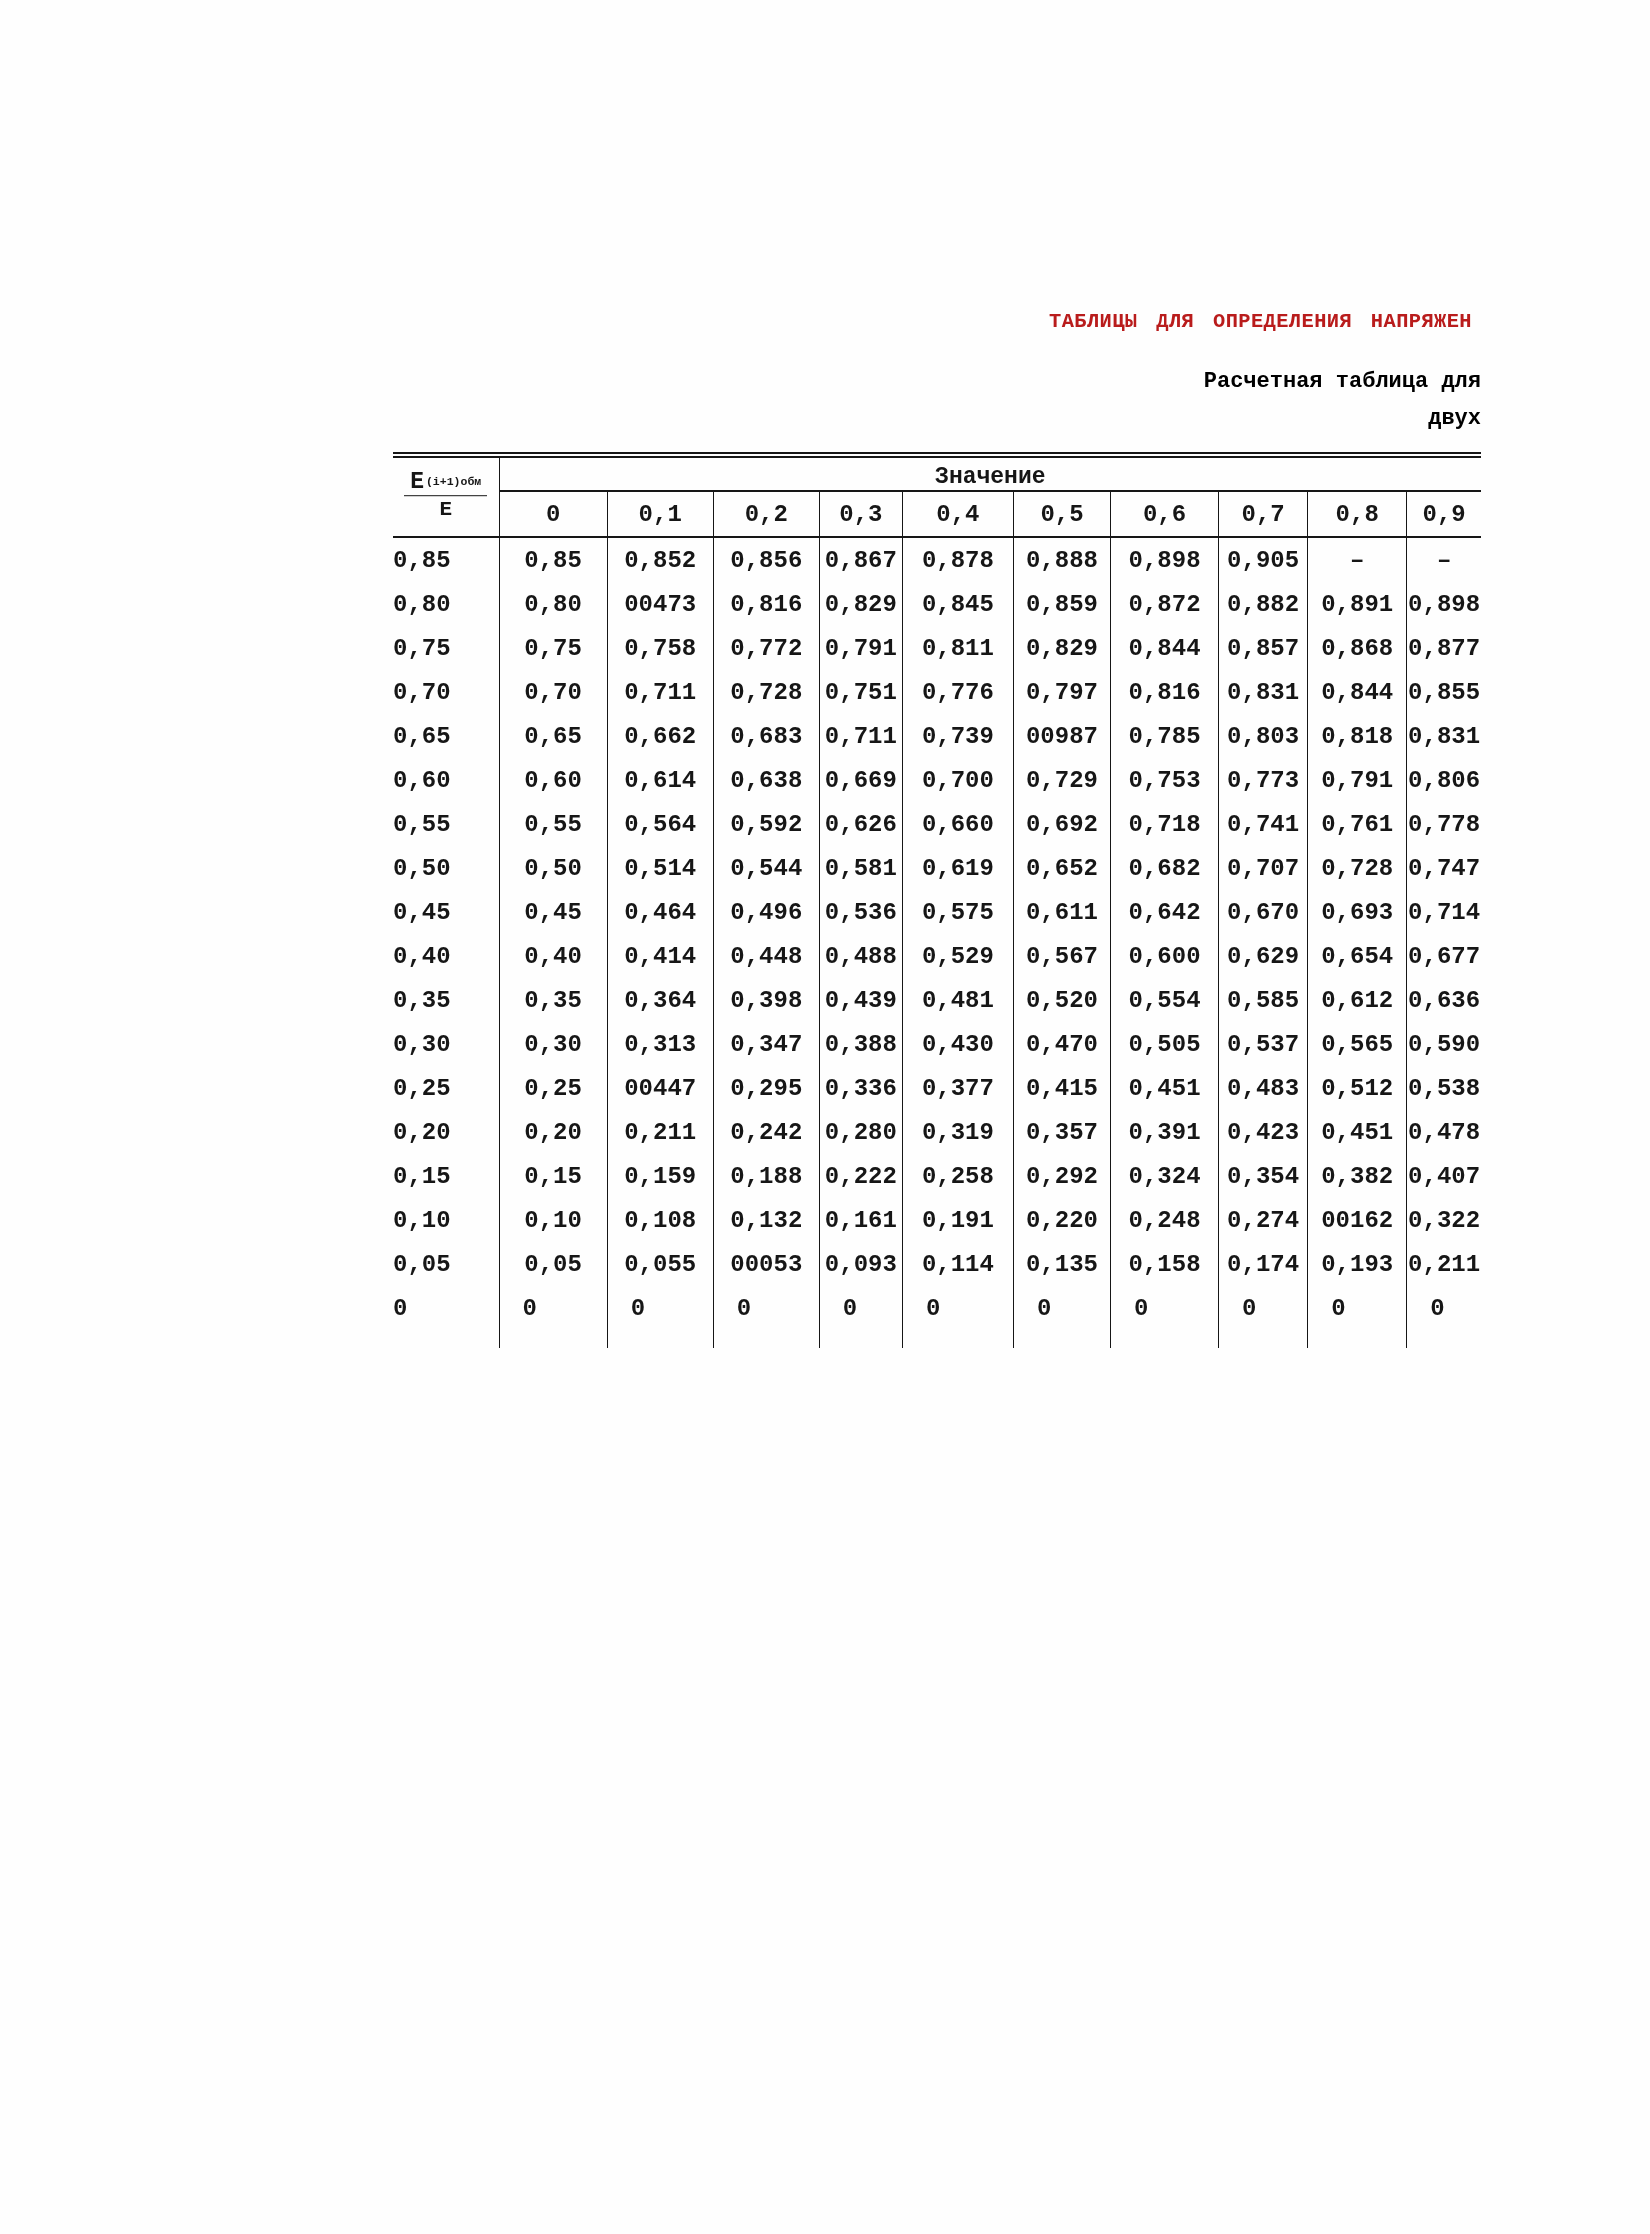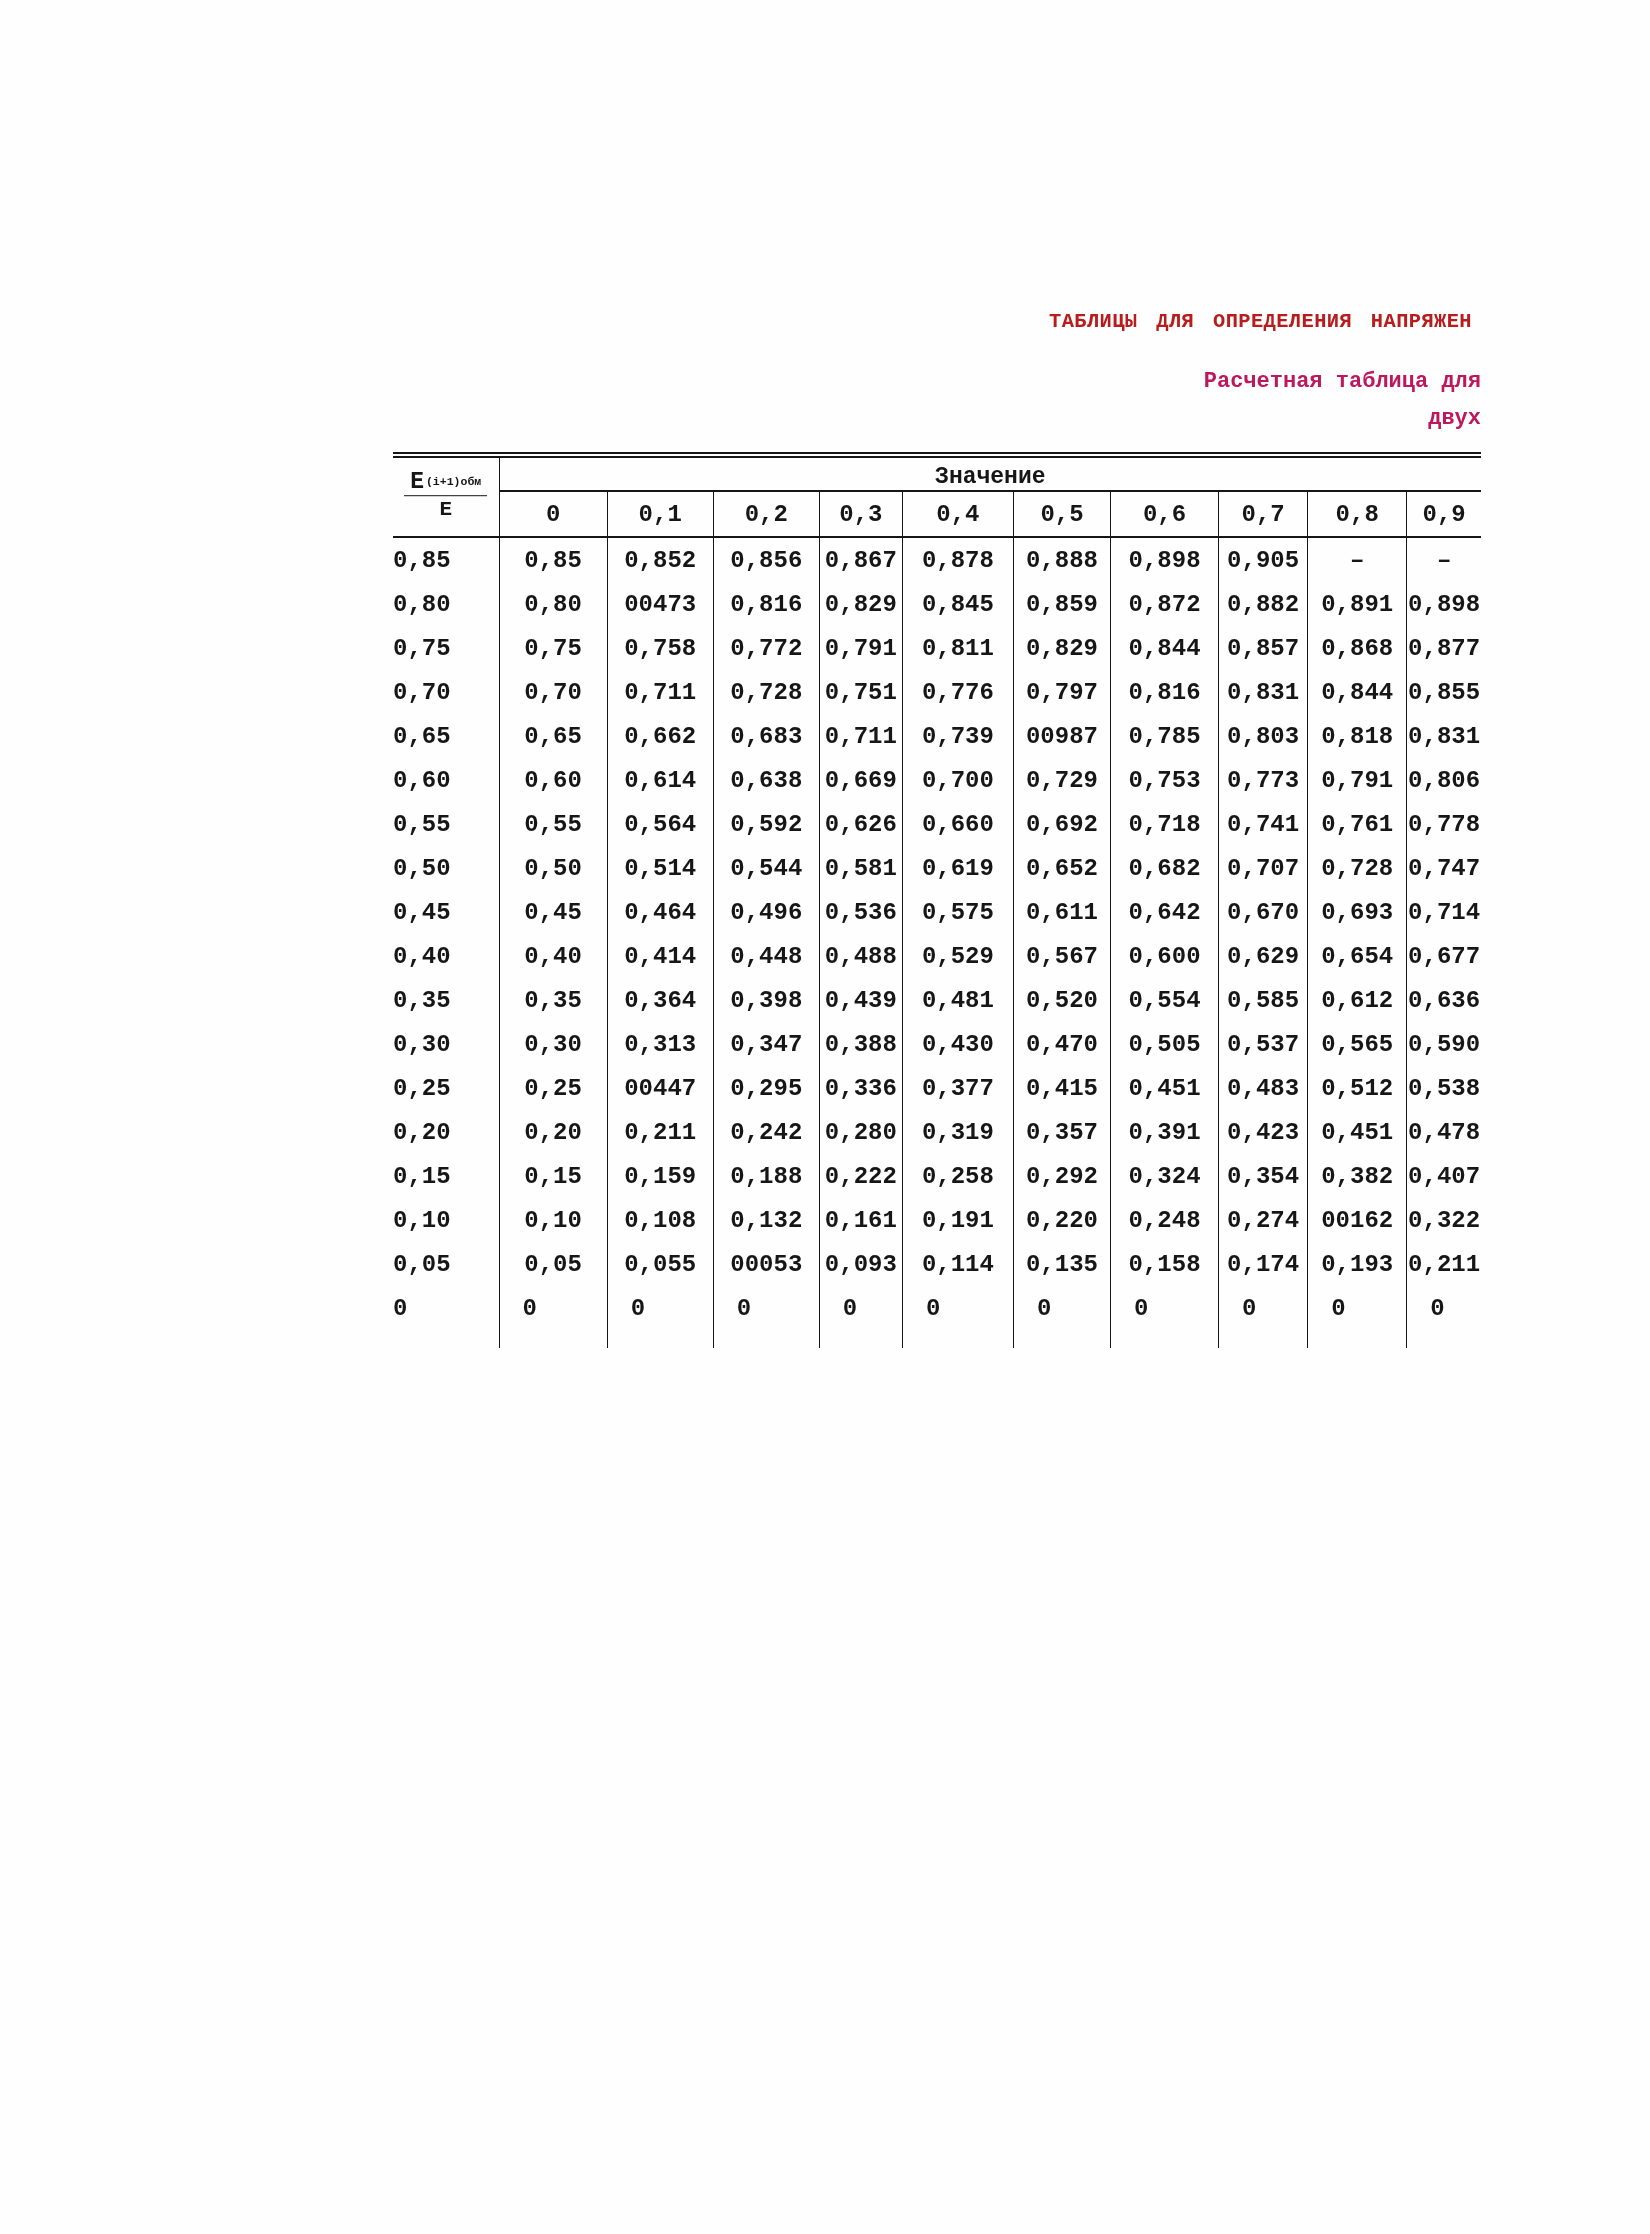--- a/index.html
+++ b/index.html
@@ -16,21 +16,21 @@
     font-weight:bold;font-size:20.4px;line-height:1.3;
     letter-spacing:0.4px;word-spacing:6.2px;white-space:nowrap;
     color:#b91c1c;
     margin-top:40px;
   }
   .subtitle{
     position:absolute;right:169px;top:363px;
     text-align:right;
     font-family:"Liberation Mono","DejaVu Sans Mono",monospace;
     font-weight:bold;font-size:22px;line-height:37px;
-    color:#be185d;white-space:nowrap;
+    color:#000000;white-space:nowrap;
   }
   .data-table{
     position:absolute;left:393px;top:452px;width:1088px;
     border-collapse:collapse;table-layout:fixed;
     border-top:6.2px double #161616;
     font-family:"Liberation Mono","DejaVu Sans Mono",monospace;
     font-weight:bold;font-size:24px;color:#161616;
   }
   .data-table th,.data-table td{padding:0;font-weight:bold;}
   .corner{

